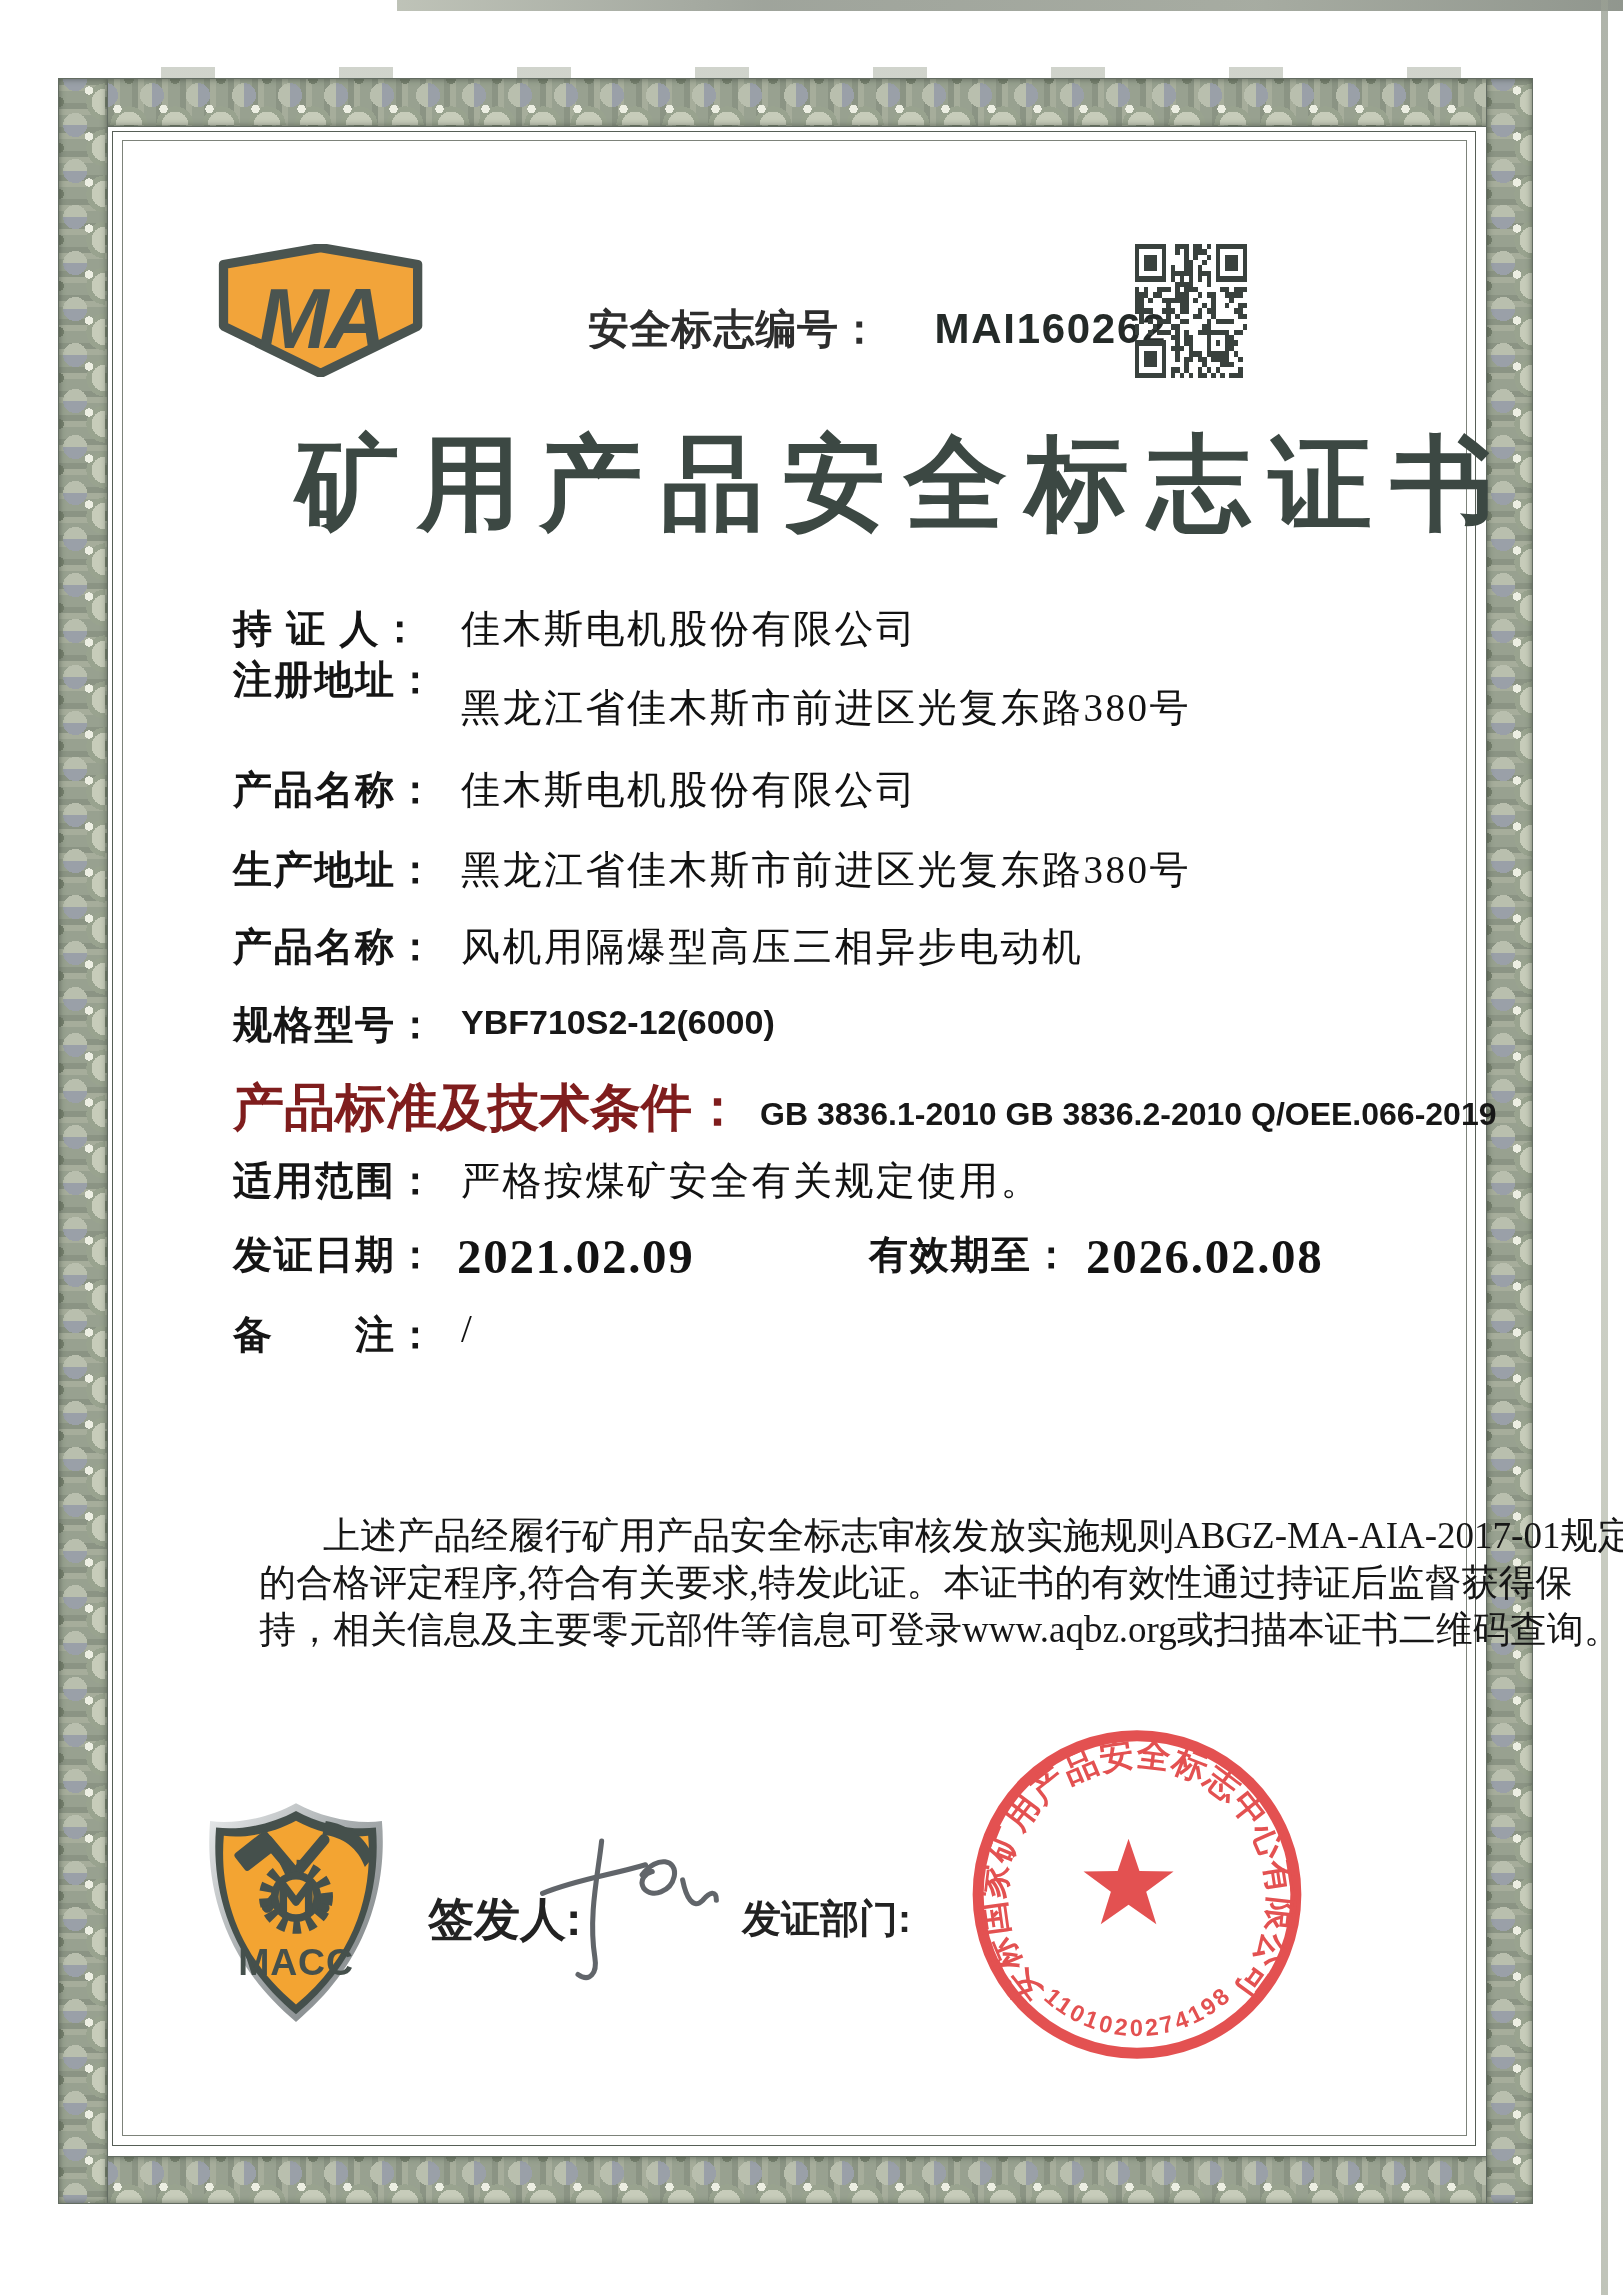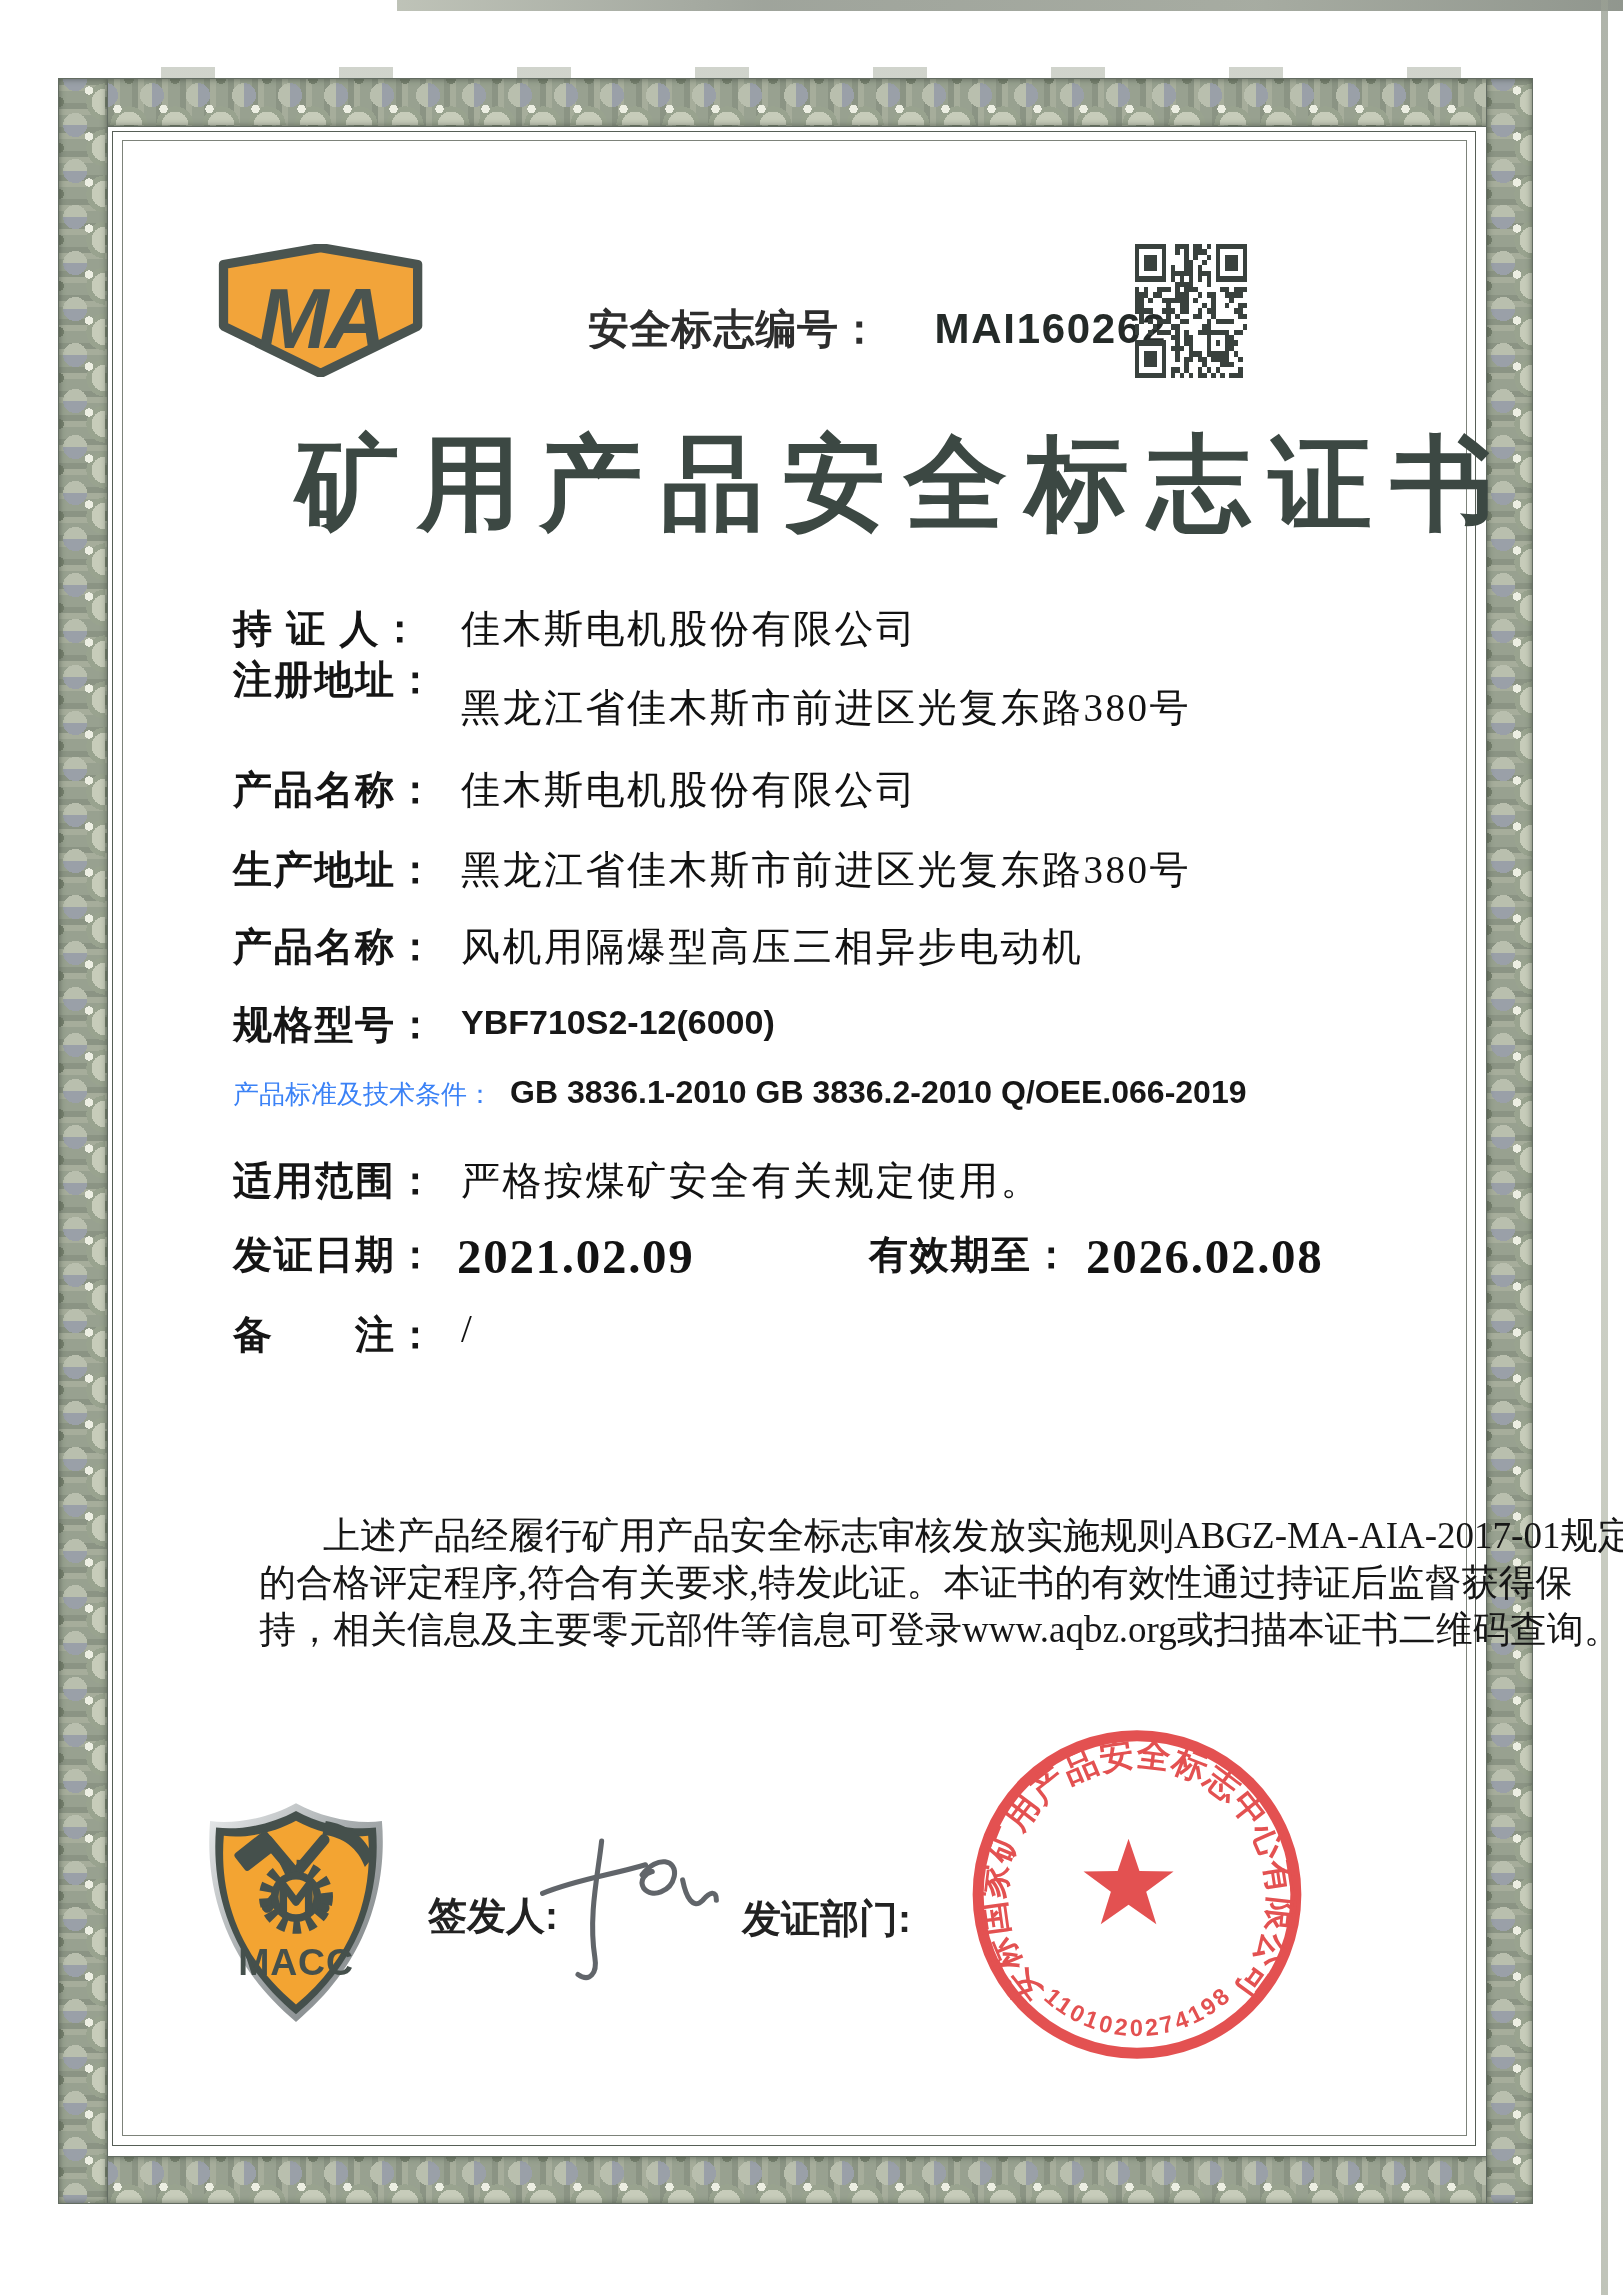--- a/index.html
+++ b/index.html
@@ -60,33 +60,33 @@
   .qm{background:#39413d;}
 
   
   .cert-title{position:absolute;left:112px;top:425px;width:1584px;text-align:center;
     font-family:"Liberation Serif",serif;font-weight:700;font-size:103px;line-height:118px;
     color:#3c4843;letter-spacing:18.6px;white-space:nowrap;}
   .flabel{position:absolute;left:233px;font-size:39px;font-weight:700;color:#151515;letter-spacing:1.7px;white-space:nowrap;}
   .fvalue{position:absolute;left:461px;font-family:"Liberation Serif",serif;font-size:39px;color:#121212;letter-spacing:2.5px;white-space:nowrap;}
   .fvalue-latin{font-family:"Liberation Sans",sans-serif;font-weight:700;font-size:34px;letter-spacing:0;color:#171717;}
   .std-row{position:absolute;left:233px;top:1074px;display:flex;align-items:baseline;gap:17px;white-space:nowrap;}
-  .std-row .lab{font-size:26px;font-weight:400;letter-spacing:0;color:#3b82f6;}
+  .std-row .lab{font-size:51px;font-weight:700;letter-spacing:0;color:#7f1d1d;}
   .std-row .val{font-family:"Liberation Sans",sans-serif;font-weight:700;font-size:32px;color:#171717;}
   .date-val{position:absolute;font-family:"Liberation Serif",serif;font-weight:700;font-size:49px;color:#131313;letter-spacing:1.7px;}
 
   
   .statement{position:absolute;left:259px;top:1512px;width:1146px;
     font-family:"Liberation Serif",serif;font-size:37px;color:#161616;}
   .statement .sline{height:47px;line-height:47px;white-space:nowrap;}
   .statement .indent{padding-left:64px;}
 
   
   .macc{position:absolute;left:197px;top:1799px;width:198px;height:228px;}
-  .signer-label{position:absolute;left:428px;top:1889px;font-size:39px;font-weight:700;color:#222;}
+  .signer-label{position:absolute;left:428px;top:1889px;font-size:46px;font-weight:700;color:#222;}
   .signature{position:absolute;left:517px;top:1831px;width:203px;height:162px;}
   .issuer-label{position:absolute;left:742px;top:1892px;font-size:39px;font-weight:700;color:#222;}
   .stamp{position:absolute;left:968px;top:1721px;width:338px;height:347px;opacity:.92;}
 </style>
 </head>
 <body>
 
 <div class="page">
 
   <div class="scan-top"></div>

